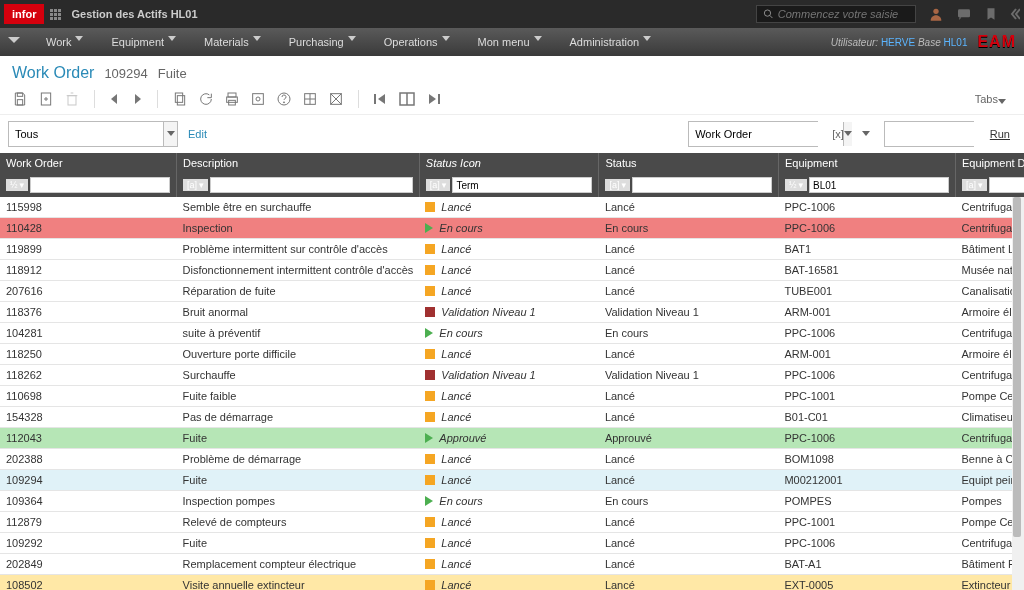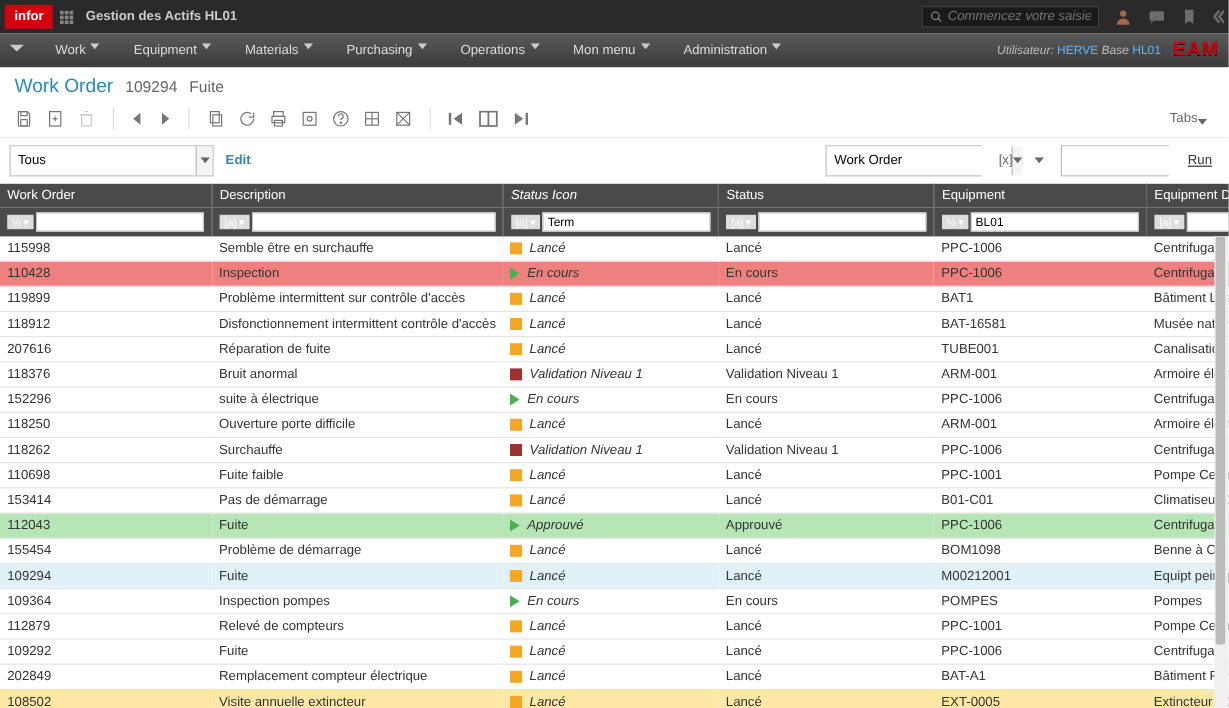--- a/index.html
+++ b/index.html
@@ -3,21 +3,21 @@
 <meta charset="utf-8">
 <style>
 * { margin: 0; padding: 0; box-sizing: border-box; font-family: Arial, sans-serif; }
 body { background: #fff; font-size: 11px; color: #333; overflow: hidden; }
 .topbar { background: #2a2a2a; height: 28px; display: flex; align-items: center; padding: 0 4px; color: #ccc; }
 .logo { background: #d5000d; color: #fff; padding: 4px 8px; font-size: 11px; font-weight: bold; margin-right: 6px; }
 .apps-icon { display: grid; grid-template-columns: repeat(3,3px); gap: 1px; margin-right: 10px; cursor: pointer; }
 .apps-icon span { width: 3px; height: 3px; background: #888; }
 .topbar-title { color: #ccc; font-size: 11px; font-weight: bold; }
 .topbar-right { margin-left: auto; display: flex; align-items: center; gap: 12px; }
-.search-box { background: #1a1a1a; border: 1px solid #444; display: flex; align-items: center; padding: 2px 6px; width: 148px; }
+.search-box { background: #1a1a1a; border: 1px solid #444; display: flex; align-items: center; padding: 2px 6px; width: 160px; }
 .search-box input { background: transparent; border: none; color: #999; font-size: 11px; outline: none; width: 100%; font-style: italic; }
 .search-box svg { margin-right: 4px; }
 .top-icon { cursor: pointer; opacity: 0.7; }
 .menubar { background: linear-gradient(#5a5a5a, #3a3a3a); height: 28px; display: flex; align-items: center; padding: 0 8px; color: #ddd; font-size: 11px; }
 .menu-handle { margin-right: 12px; cursor: pointer; }
 .menu-item { padding: 0 14px; cursor: pointer; display: flex; align-items: flex-start; gap: 4px; }
 .menu-user { margin-left: auto; font-style: italic; color: #bbb; font-size: 10px; }
 .menu-user .u1 { color: #5bb5ff; font-style: normal; }
 .menu-user .u2 { color: #5bb5ff; font-style: normal; }
 .eam-logo { color: #d5000d; font-weight: bold; font-size: 16px; margin-left: 10px; letter-spacing: 1px; text-shadow: 0 1px 0 #000; }
@@ -27,21 +27,21 @@
 .titlebar .recdesc { color: #666; font-size: 13px; }
 .toolbar { padding: 6px 12px; display: flex; align-items: center; gap: 12px; border-bottom: 1px solid #eee; }
 .tb-group { display: flex; align-items: center; gap: 10px; }
 .tb-sep { width: 1px; height: 18px; background: #ddd; margin: 0 2px; }
 .tb-icon { cursor: pointer; opacity: 0.8; }
 .tabs-link { margin-left: auto; color: #666; cursor: pointer; display: flex; align-items: flex-end; gap: 0; padding-right: 6px; }
 .filterrow { padding: 6px 8px; display: flex; align-items: center; gap: 10px; }
 .combo { display: flex; align-items: flex-end; border: 1px solid #bbb; height: 26px; background: #fff; }
 .combo input { border: none; padding: 0 6px; font-size: 11px; outline: none; height: 100%; }
 .combo .dd { width: 18px; height: 100%; border-left: 1px solid #bbb; display: flex; align-items: center; justify-content: center; cursor: pointer; background: #f4f4f4; }
-.link-btn { color: #2a8ab7; cursor: pointer; font-size: 11px; font-weight: bold; }
+.link-btn { color: #2a8ab7; cursor: pointer; font-size: 11px; }
 .flex-spacer { flex: 1; }
 .icon-btn { cursor: pointer; padding: 0 4px; color: #666; font-size: 11px; }
 .run-btn { color: #333; cursor: pointer; padding: 0 6px; text-decoration: underline; }
 .grid-wrap { position: relative; height: 440px; overflow: hidden; }
 .grid { width: 100%; border-collapse: collapse; font-size: 11px; }
 .grid thead th { background: #4a4a4a; color: #fff; text-align: left; padding: 4px 6px; font-weight: normal; border-right: 1px solid #666; font-size: 11px; white-space: nowrap; }
 .filterhdr th { background: #f0f0f0; padding: 3px 4px; border-right: 1px solid #ddd; }
 .filterhdr .fbox { display: flex; align-items: center; gap: 2px; }
 .filterhdr .fop { background: #ddd; padding: 1px 4px; font-size: 9px; cursor: pointer; display: flex; align-items: center; gap: 2px; }
 .filterhdr input { border: 1px solid #ccc; padding: 1px 3px; font-size: 10px; flex: 1; min-width: 0; height: 16px; }
@@ -391,22 +391,22 @@
             <div class="status-cell">
               <span class="sq sq-darkred"></span>
               <span>Validation Niveau 1</span>
             </div>
           </td>
           <td class="col-status">Validation Niveau 1</td>
           <td class="col-equip">ARM-001</td>
           <td class="col-edesc">Armoire électrique</td>
         </tr>
         <tr>
-          <td class="col-wo">152296</td>
-          <td class="col-desc">suite à électrique</td>
+          <td class="col-wo">104281</td>
+          <td class="col-desc">suite à préventif</td>
           <td class="col-sicon">
             <div class="status-cell">
               <span class="tri-green"></span>
               <span>En cours</span>
             </div>
           </td>
           <td class="col-status">En cours</td>
           <td class="col-equip">PPC-1006</td>
           <td class="col-edesc">Centrifugal pump - Tapflo CTDD-40-</td>
         </tr>
@@ -443,21 +443,21 @@
             <div class="status-cell">
               <span class="sq sq-orange"></span>
               <span>Lancé</span>
             </div>
           </td>
           <td class="col-status">Lancé</td>
           <td class="col-equip">PPC-1001</td>
           <td class="col-edesc">Pompe Centrifugeuse - Tapflo CTDD-40</td>
         </tr>
         <tr>
-          <td class="col-wo">153414</td>
+          <td class="col-wo">154328</td>
           <td class="col-desc">Pas de démarrage</td>
           <td class="col-sicon">
             <div class="status-cell">
               <span class="sq sq-orange"></span>
               <span>Lancé</span>
             </div>
           </td>
           <td class="col-status">Lancé</td>
           <td class="col-equip">B01-C01</td>
           <td class="col-edesc">Climatiseur 01 climatisation 01</td>
@@ -469,21 +469,21 @@
             <div class="status-cell">
               <span class="tri-green"></span>
               <span>Approuvé</span>
             </div>
           </td>
           <td class="col-status">Approuvé</td>
           <td class="col-equip">PPC-1006</td>
           <td class="col-edesc">Centrifugal pump - Tapflo CTDD-40-</td>
         </tr>
         <tr>
-          <td class="col-wo">155454</td>
+          <td class="col-wo">202388</td>
           <td class="col-desc">Problème de démarrage</td>
           <td class="col-sicon">
             <div class="status-cell">
               <span class="sq sq-orange"></span>
               <span>Lancé</span>
             </div>
           </td>
           <td class="col-status">Lancé</td>
           <td class="col-equip">BOM1098</td>
           <td class="col-edesc">Benne à Ordures Ménagères N°1098</td>

